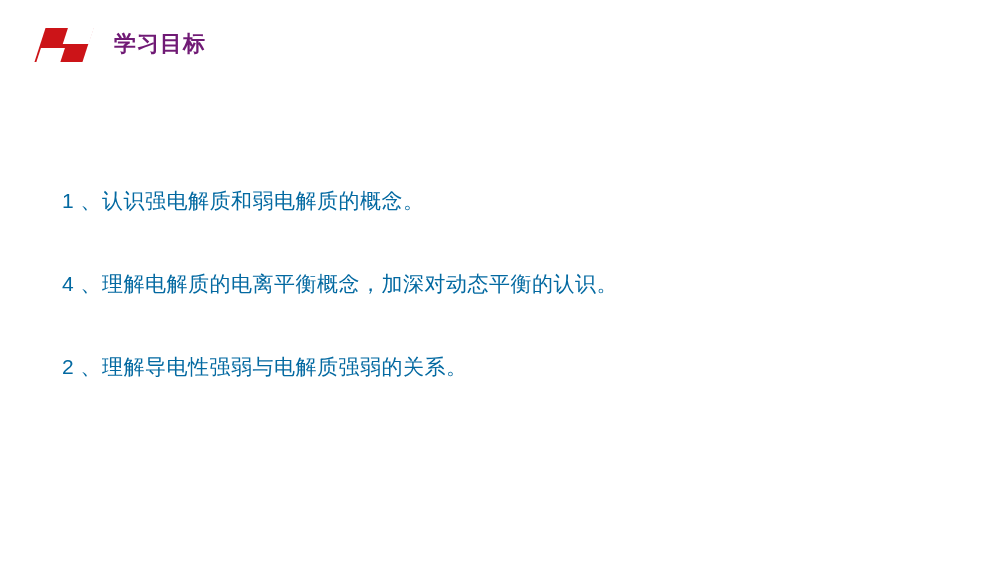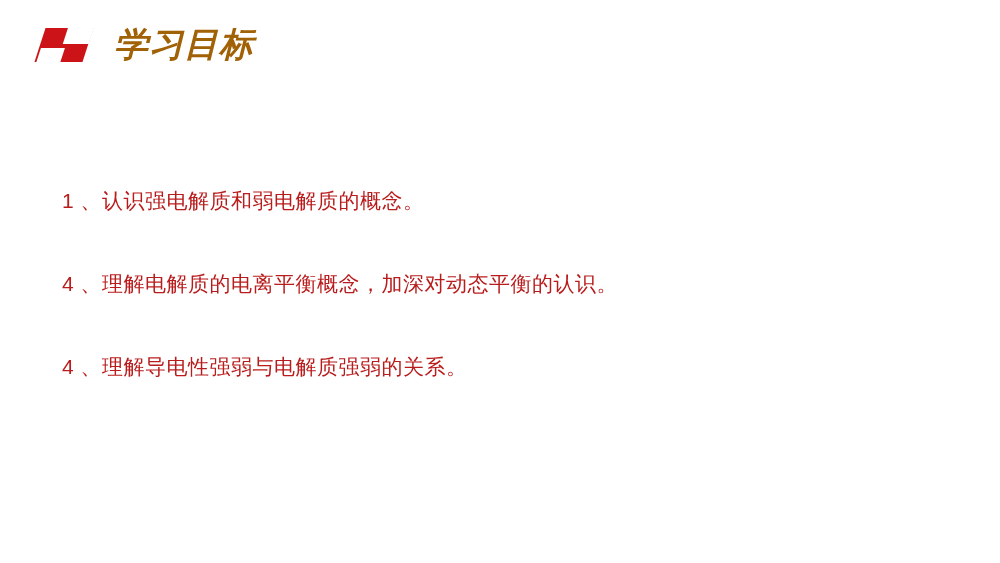--- a/index.html
+++ b/index.html
@@ -53,36 +53,35 @@
   .title-mark .notch2 {
     position: absolute;
     left: 2px;
     top: 26px;
     width: 24px;
     height: 18px;
     background: #ffffff;
     transform: skewX(-18deg);
   }
   .slide-title {
-    font-size: 34px;
+    font-size: 22px;
     font-weight: bold;
-    color: #a16207;
+    color: #701a75;
     letter-spacing: 1px;
     line-height: 44px;
-    font-style: italic;
   }
   .body-list {
     position: absolute;
     left: 62px;
     top: 186px;
     width: 880px;
   }
   .body-item {
     font-size: 21px;
-    color: #b91c1c;
+    color: #0369a1;
     line-height: 30px;
     margin-bottom: 53px;
     letter-spacing: 0.5px;
     white-space: pre;
   }
   .body-item:last-child {
     margin-bottom: 0;
   }
 </style>
 </head>
@@ -95,16 +94,16 @@
       <div class="para"></div>
       <div class="notch"></div>
       <div class="notch2"></div>
     </div>
     <div class="slide-title">学习目标</div>
   </div>
 
   <div class="body-list">
     <div class="body-item">1 、认识强电解质和弱电解质的概念。</div>
     <div class="body-item">4 、理解电解质的电离平衡概念，加深对动态平衡的认识。</div>
-    <div class="body-item">4 、理解导电性强弱与电解质强弱的关系。</div>
+    <div class="body-item">2 、理解导电性强弱与电解质强弱的关系。</div>
   </div>
 
 </div>
 
 </body></html>

